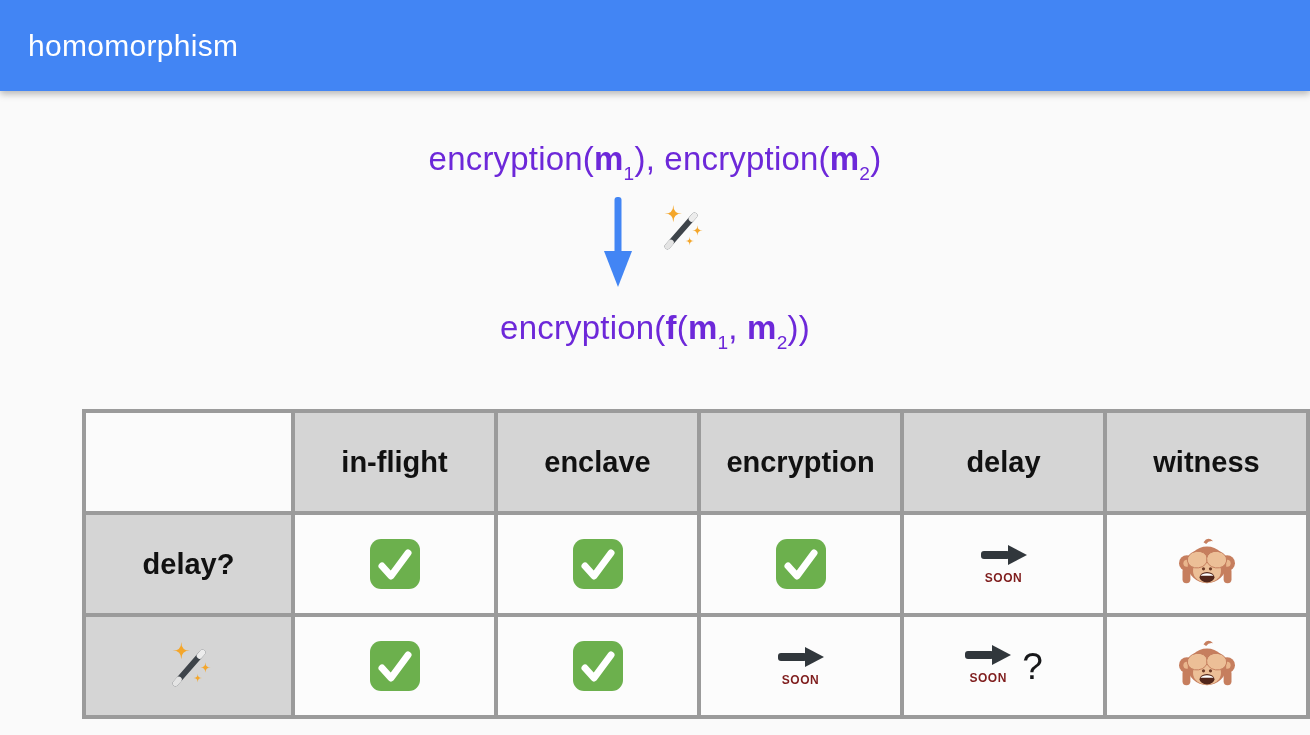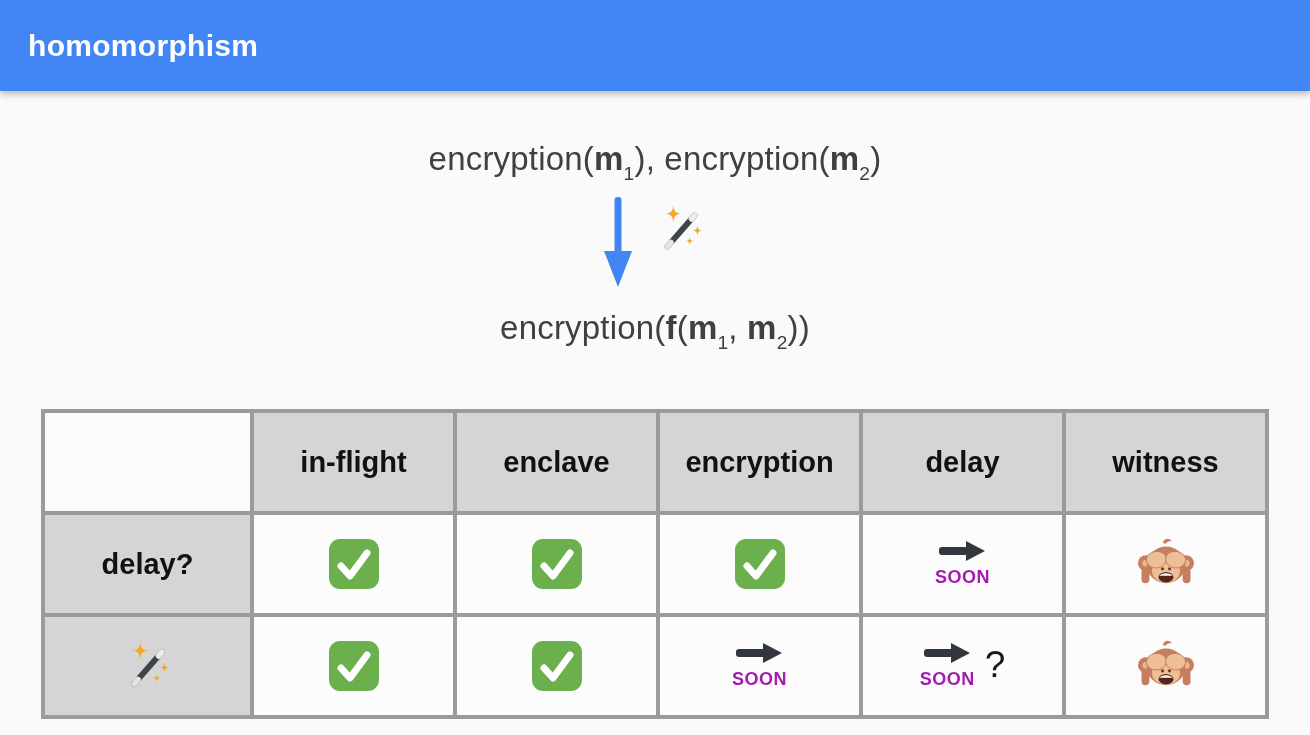--- a/index.html
+++ b/index.html
@@ -11,38 +11,38 @@
   }
   
   .topbar{
     height:91px;background:#4285f4;
     display:flex;align-items:center;
     box-shadow:0 3px 7px rgba(0,0,0,0.28);
     position:relative;z-index:5;
   }
   .topbar .title{
     color:#ffffff;font-size:30px;letter-spacing:0.3px;
-    padding-left:28px;font-weight:700;
+    padding-left:28px;font-weight:400;
   }
   
   .diagram{width:100%;text-align:center;}
   .formula{
-    font-size:33px;color:#404040;letter-spacing:0.2px;
+    font-size:33px;color:#6d28d9;letter-spacing:0.2px;
   }
   .formula.top{margin-top:49px;}
   .formula.bottom{margin-top:16px;}
   .formula b{font-weight:700;}
   .formula .sub{font-size:0.58em;vertical-align:-0.5em;}
   .arrow-row{
     margin-top:12px;height:96px;
     display:flex;justify-content:center;align-items:flex-start;
   }
   .arrow-row .wand-wrap{margin-left:20px;margin-top:5px;}
   
-  .matrix-wrap{margin-top:56px;display:flex;justify-content:center;}
+  .matrix-wrap{margin-top:56px;display:flex;justify-content:flex-end;}
   table.matrix{
     border-collapse:collapse;
     background:#fcfcfc;
   }
   table.matrix td,table.matrix th{
     border:4px solid #9b9b9b;
     text-align:center;vertical-align:middle;
     padding:0;
   }
   table.matrix th{
@@ -52,22 +52,22 @@
   }
   table.matrix th.corner{background:#fbfbfb;}
   table.matrix td{height:98px;background:#fcfcfc;}
   table.matrix td.rowhead{background:#d5d5d5;font-size:29px;font-weight:700;color:#111;}
   col.c0{width:209px;}
   col.c{width:203px;}
   
   .cell-inner{display:flex;align-items:center;justify-content:center;gap:8px;}
   .soon{display:inline-flex;flex-direction:column;align-items:center;}
   .soon .soon-text{
-    margin-top:5px;font-size:18px;font-weight:800;letter-spacing:0.5px;
-    color:#a21caf;font-family:"Liberation Sans",sans-serif;
+    margin-top:5px;font-size:12px;font-weight:800;letter-spacing:0.5px;
+    color:#7f1d1d;font-family:"Liberation Sans",sans-serif;
   }
   .qmark{font-size:37px;font-weight:500;color:#17181a;margin-top:2px;align-self:flex-start;}
   .soonq{display:inline-flex;align-items:flex-start;gap:10px;}
   svg{display:block;}
 </style>
 </head>
 <body>
 
 <div class="topbar">
   <div class="title">homomorphism</div>

